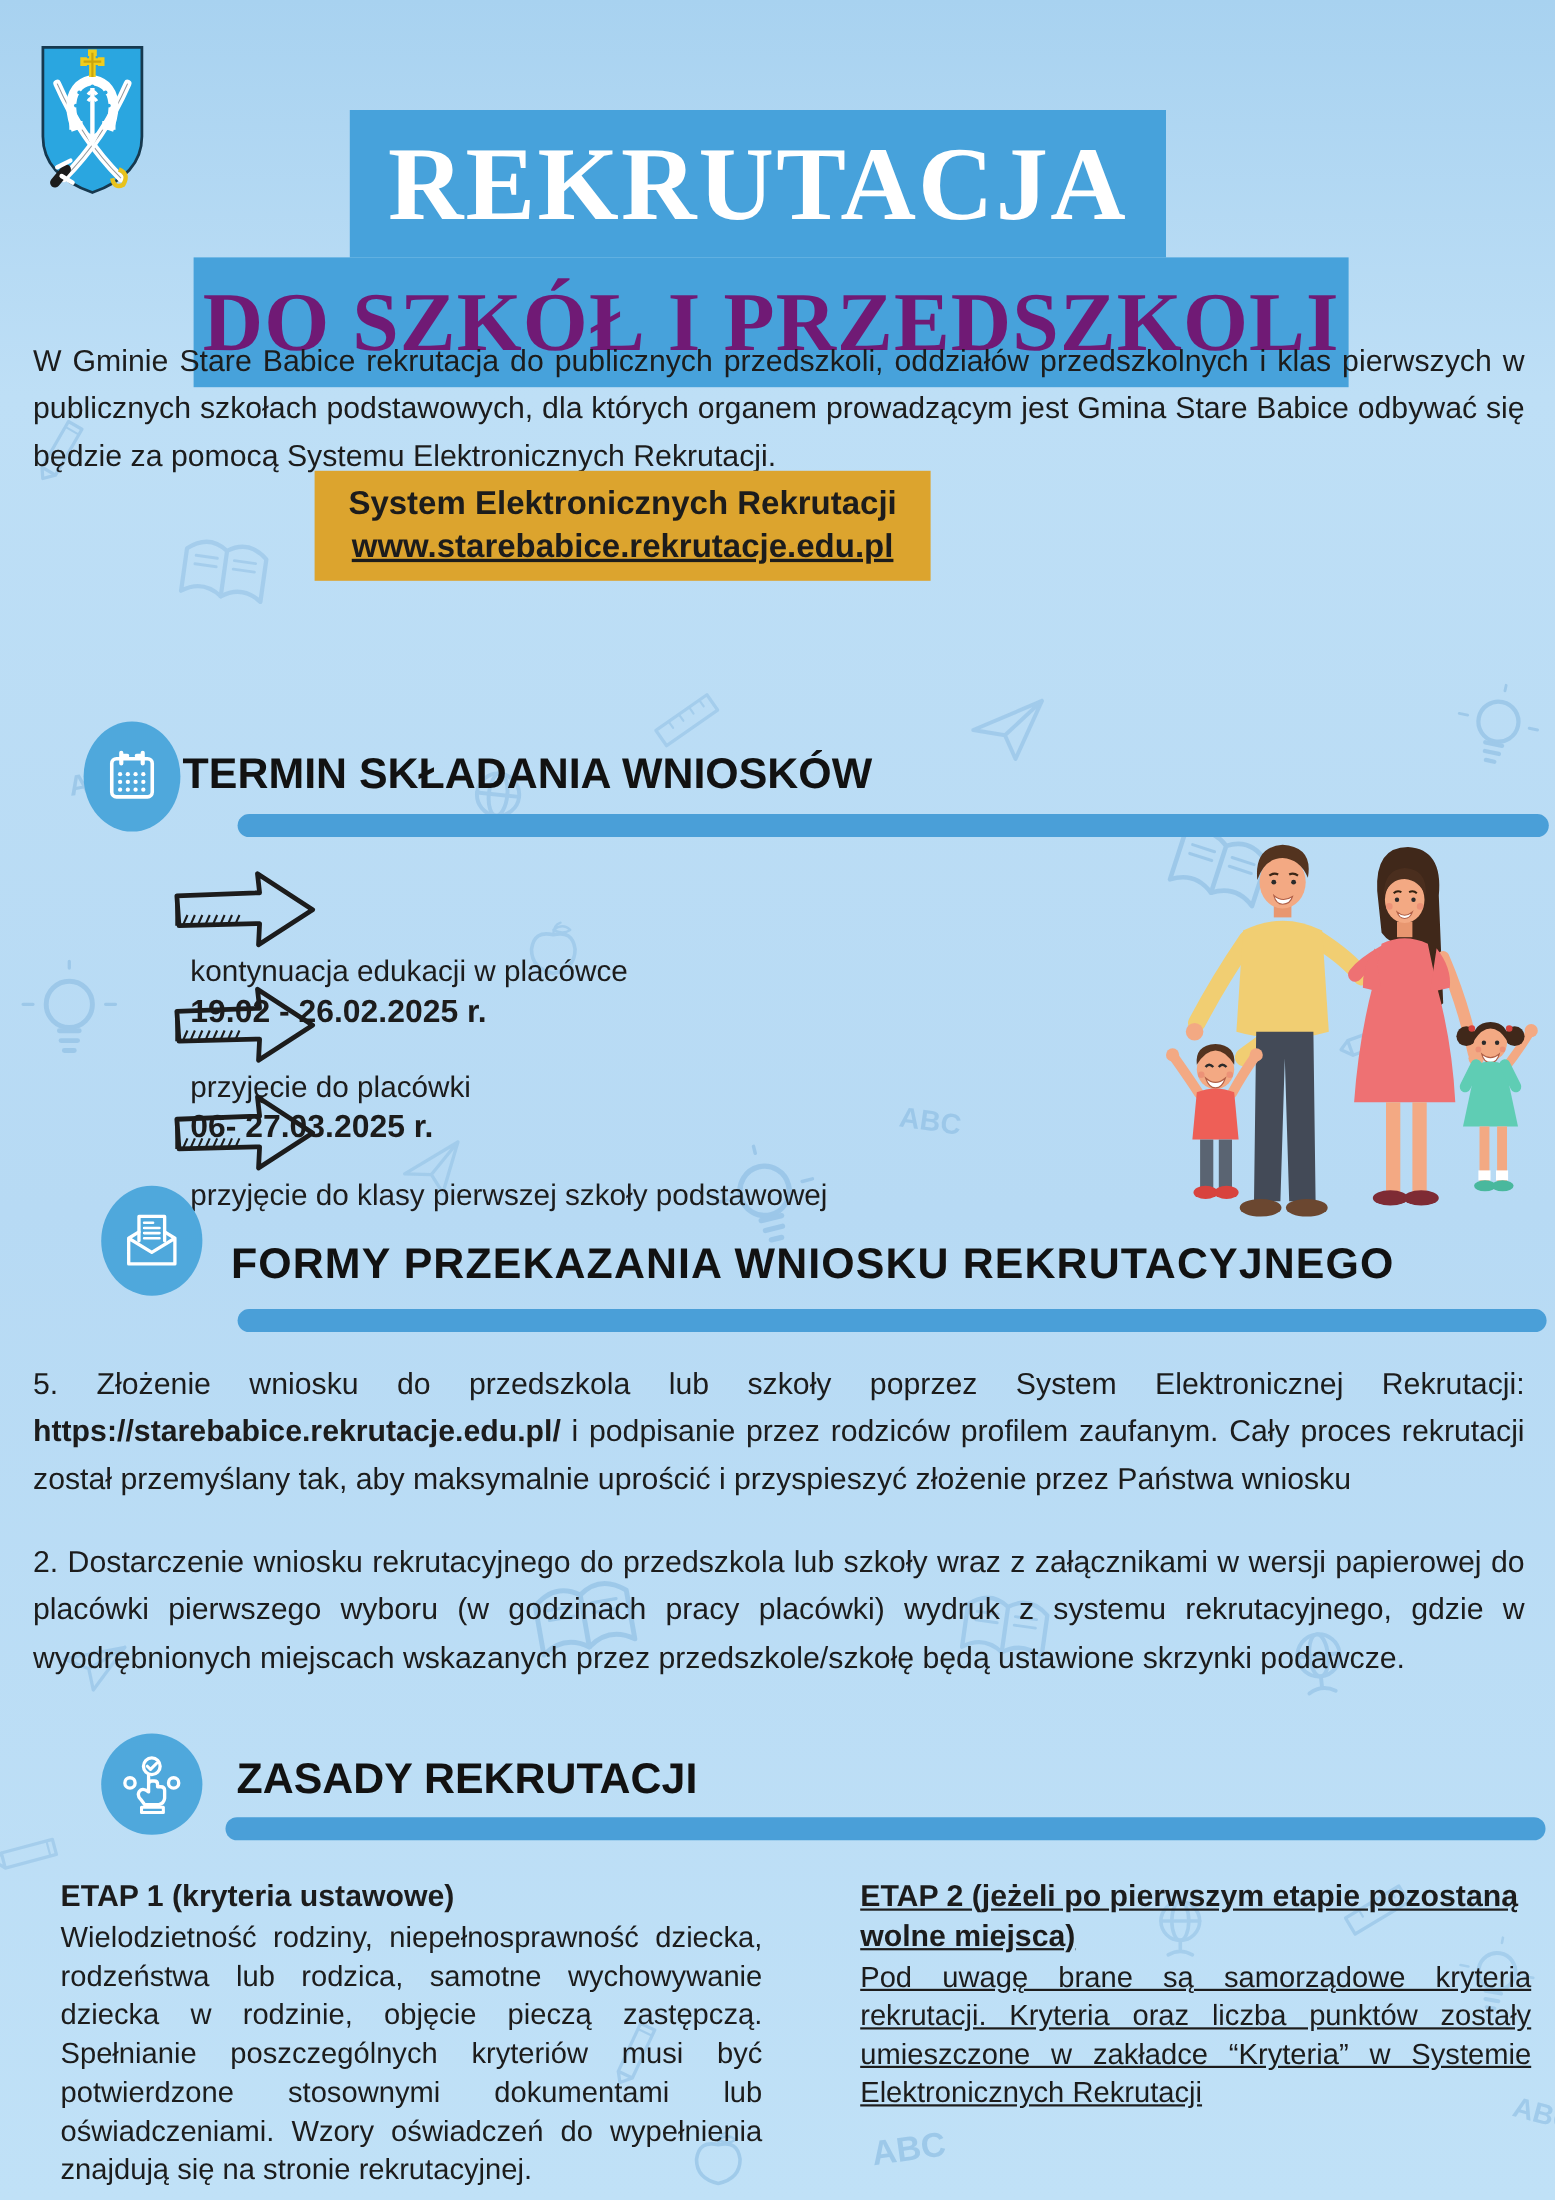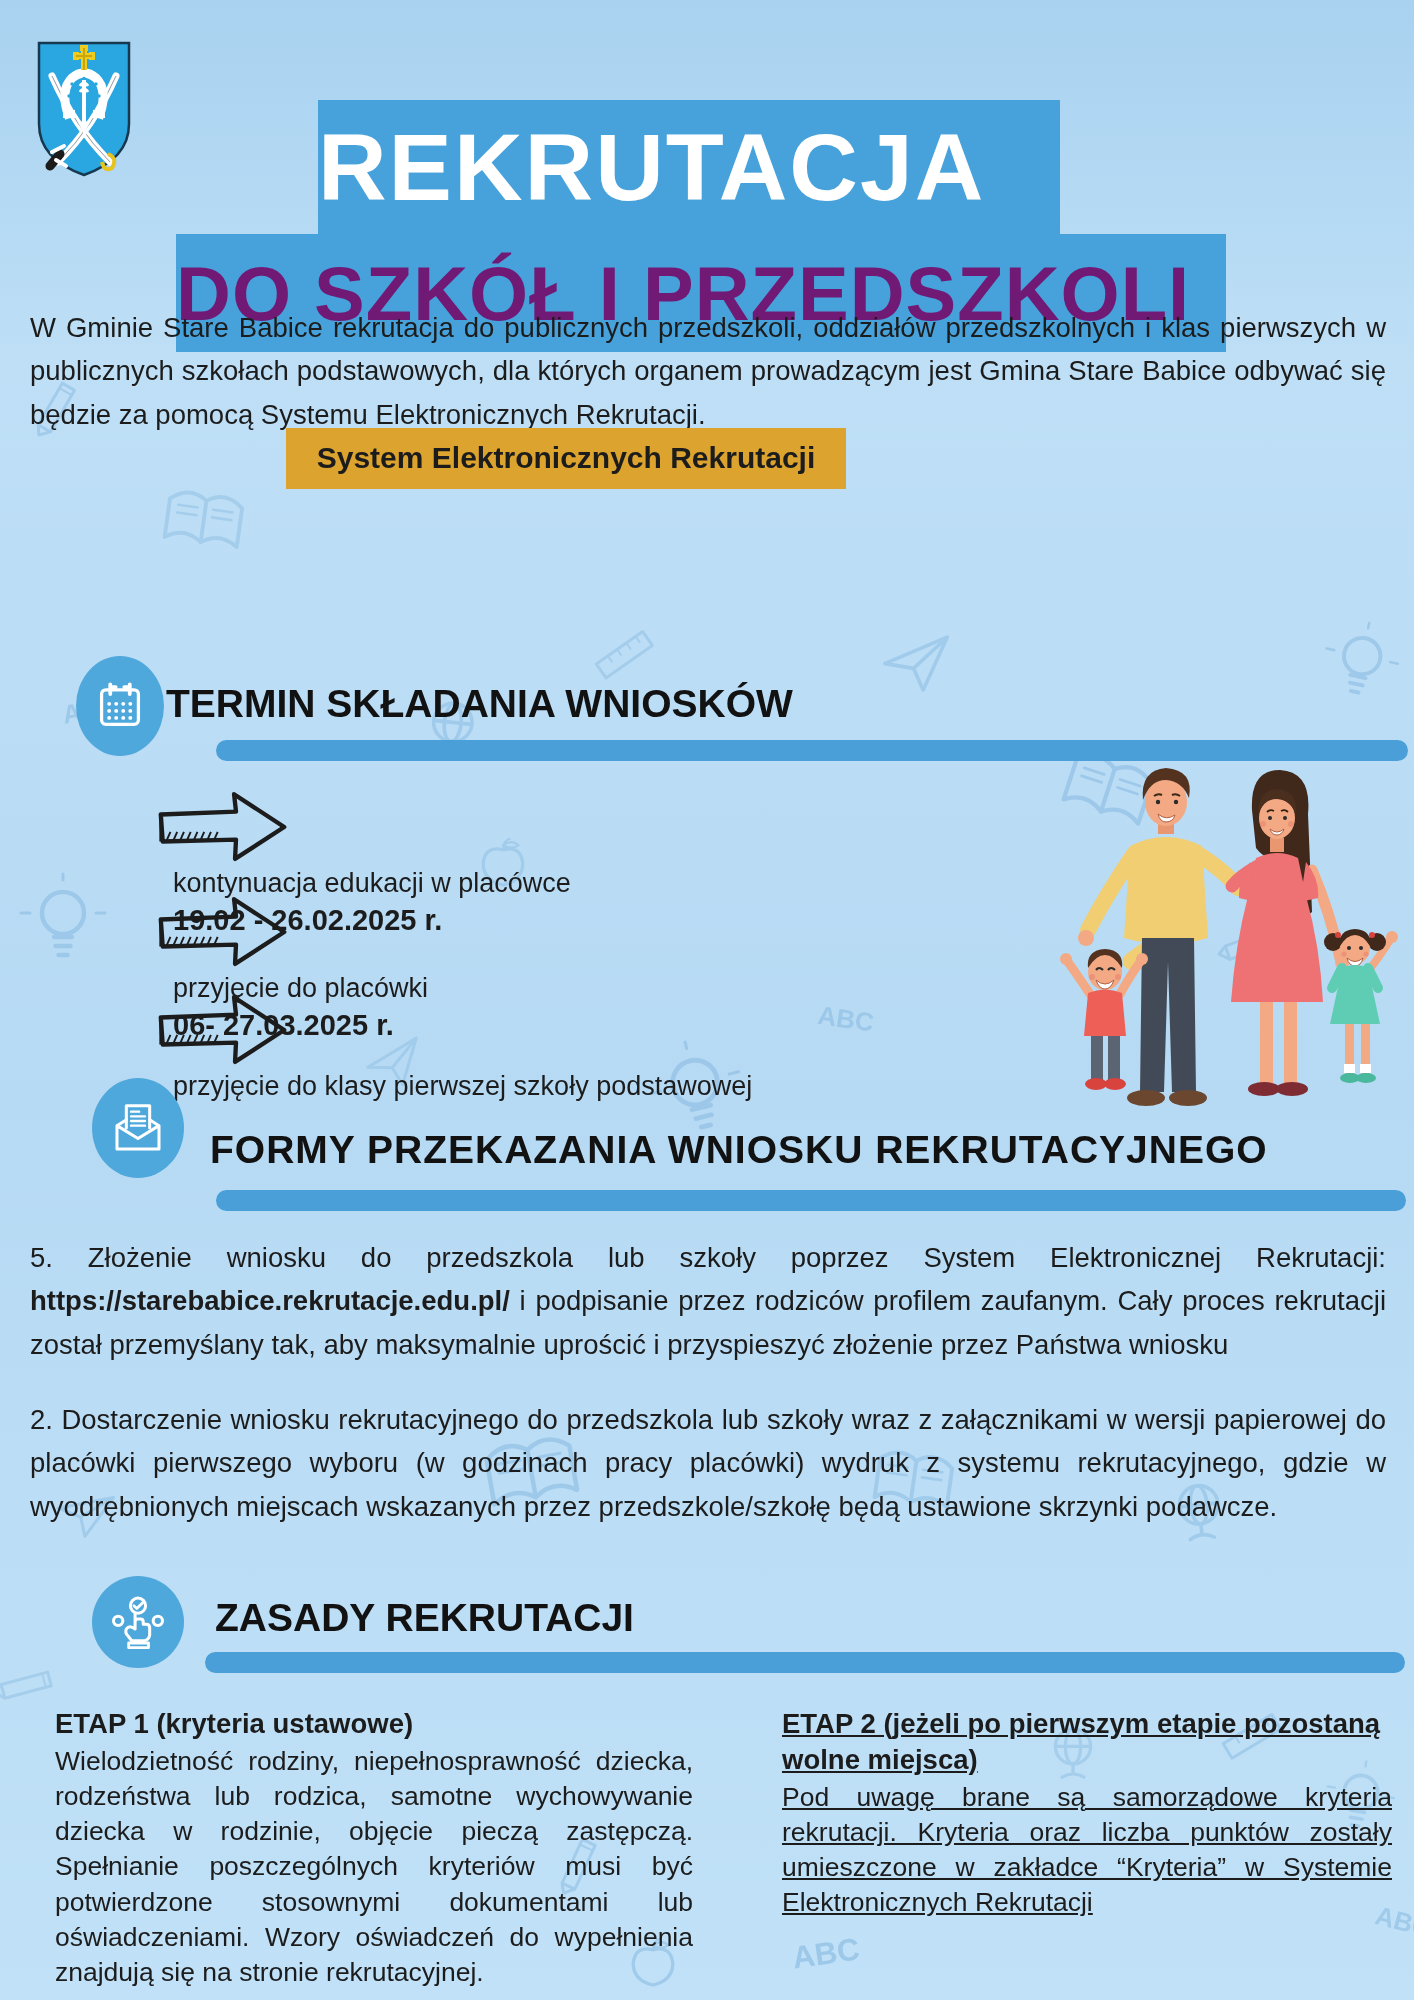--- a/index.html
+++ b/index.html
@@ -5,21 +5,21 @@
   html,body{margin:0;padding:0;background:#9cc3e2;}
   .page{
     position:relative;width:1414px;height:2000px;overflow:hidden;
     background:linear-gradient(180deg,#a8d2f0 0%,#bedff6 18%,#b7daf4 55%,#c0e1f7 100%);
     font-family:"Liberation Sans","DejaVu Sans",sans-serif;color:#1c1c1c;
   }
   .abs{position:absolute;}
   svg{display:block;}
   
   .crest{left:36px;top:40px;width:96px;height:138px;}
-  .banner{background:#47a2db;display:flex;align-items:center;justify-content:flex-start;}
+  .banner{background:#47a2db;display:flex;align-items:center;justify-content:center;font-family:Liberation Serif, serif;}
   .banner1{left:318px;top:100px;width:742px;height:134px;}
   .banner2{left:176px;top:234px;width:1050px;height:118px;}
   .title1{font-size:95px;font-weight:800;color:#fff;letter-spacing:2px;white-space:nowrap;}
   .title2{font-size:76px;font-weight:800;color:#701a75;letter-spacing:1px;white-space:nowrap;}
   
   .para{left:30px;width:1356px;font-size:27.5px;line-height:1.58;text-align:justify;}
   .intro{top:306px;}
   .p1{top:1236px;}
   .p2{top:1398px;}
   .boldlink{font-weight:800;}
@@ -159,20 +159,21 @@
     <div class="title1">REKRUTACJA</div>
   </div>
   <div class="abs banner banner2">
     <div class="title2">DO SZKÓŁ I PRZEDSZKOLI</div>
   </div>
 
   <div class="abs para intro">W Gminie Stare Babice rekrutacja do publicznych przedszkoli, oddziałów przedszkolnych i klas pierwszych w publicznych szkołach podstawowych, dla których organem prowadzącym jest Gmina Stare Babice odbywać się będzie za pomocą Systemu Elektronicznych Rekrutacji.</div>
 
   <div class="abs highlight">
     <div class="l1">System Elektronicznych Rekrutacji</div>
+    <div class="l2">www.starebabice.rekrutacje.edu.pl</div>
   </div>
 
   <div class="abs icirc circ-cal">
     <svg width="52" height="52" viewBox="0 0 48 48" stroke="#fff" fill="none" stroke-width="3" stroke-linecap="round">
       <rect x="7" y="9" width="34" height="32" rx="4"></rect>
       <path d="M15 4 v9 M33 4 v9 M15 6.5 h5 M28 6.5 h5" stroke-width="3.5"></path>
       <g fill="#fff" stroke="none">
         <circle cx="14" cy="22" r="1.8"></circle>
           <circle cx="20.5" cy="22" r="1.8"></circle>
           <circle cx="27" cy="22" r="1.8"></circle>

